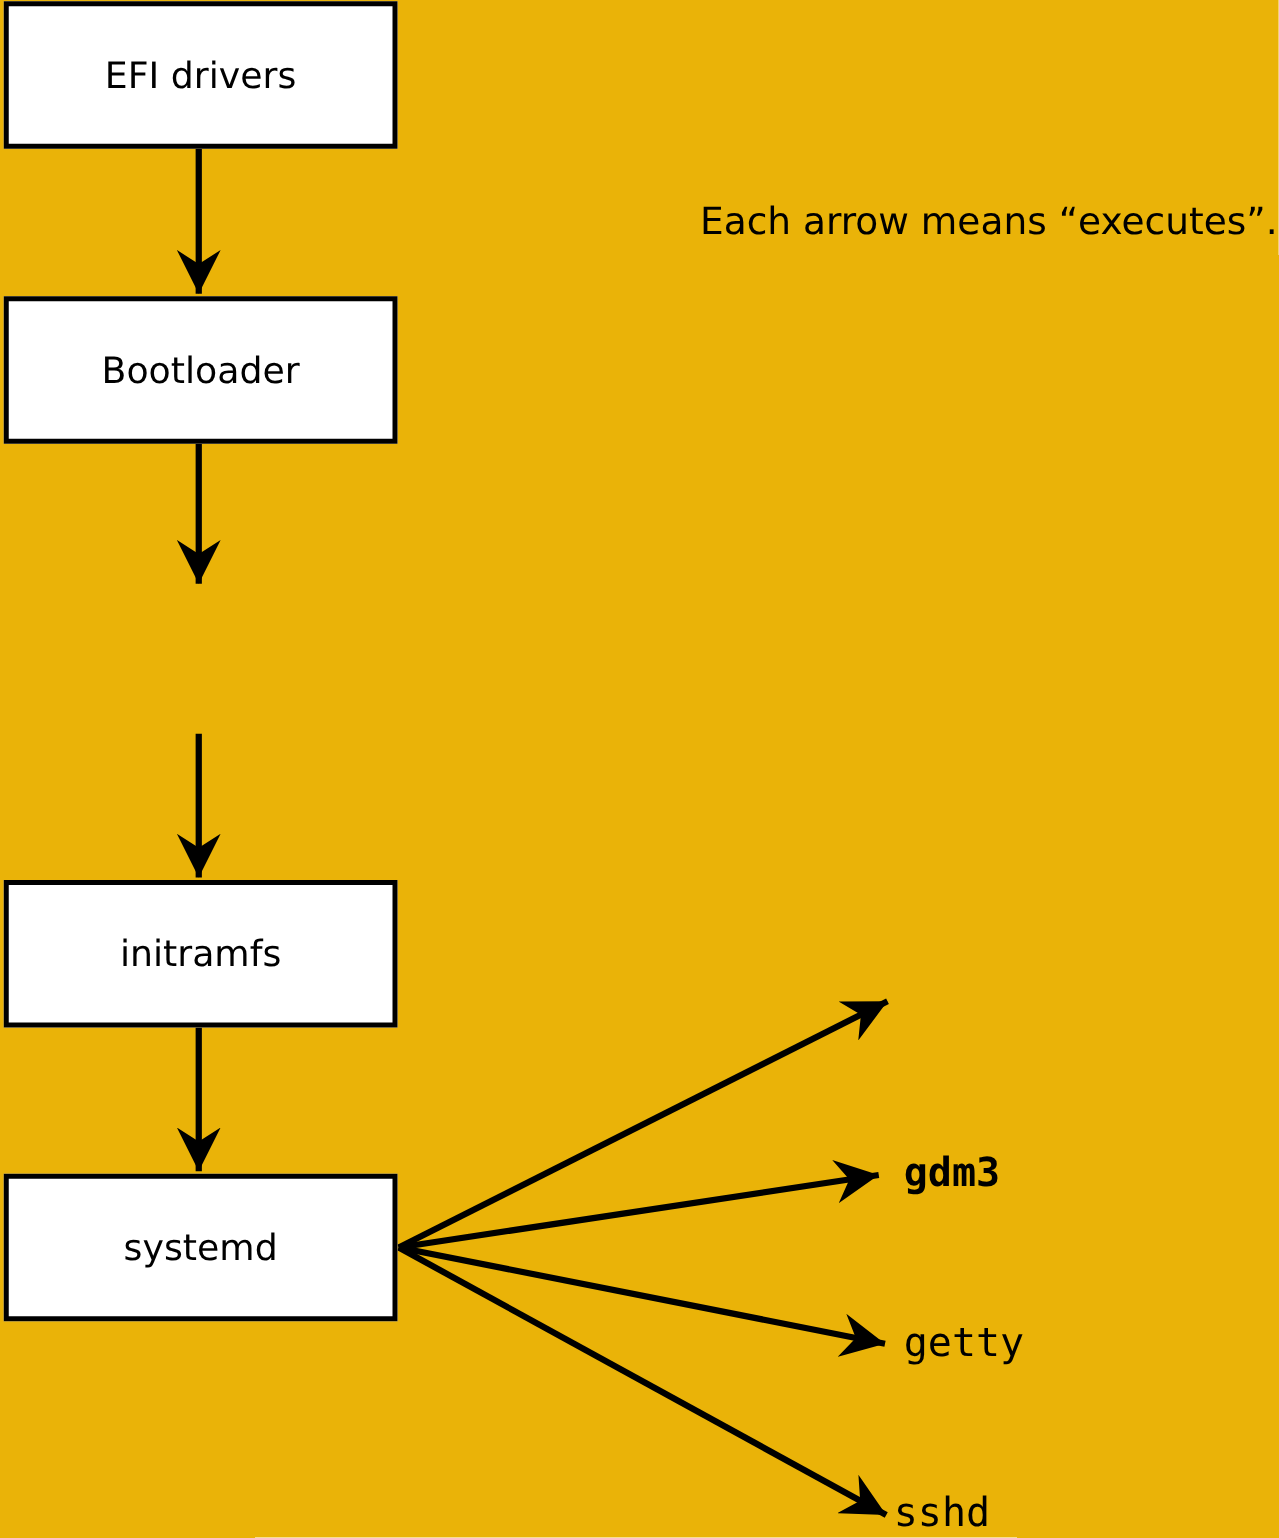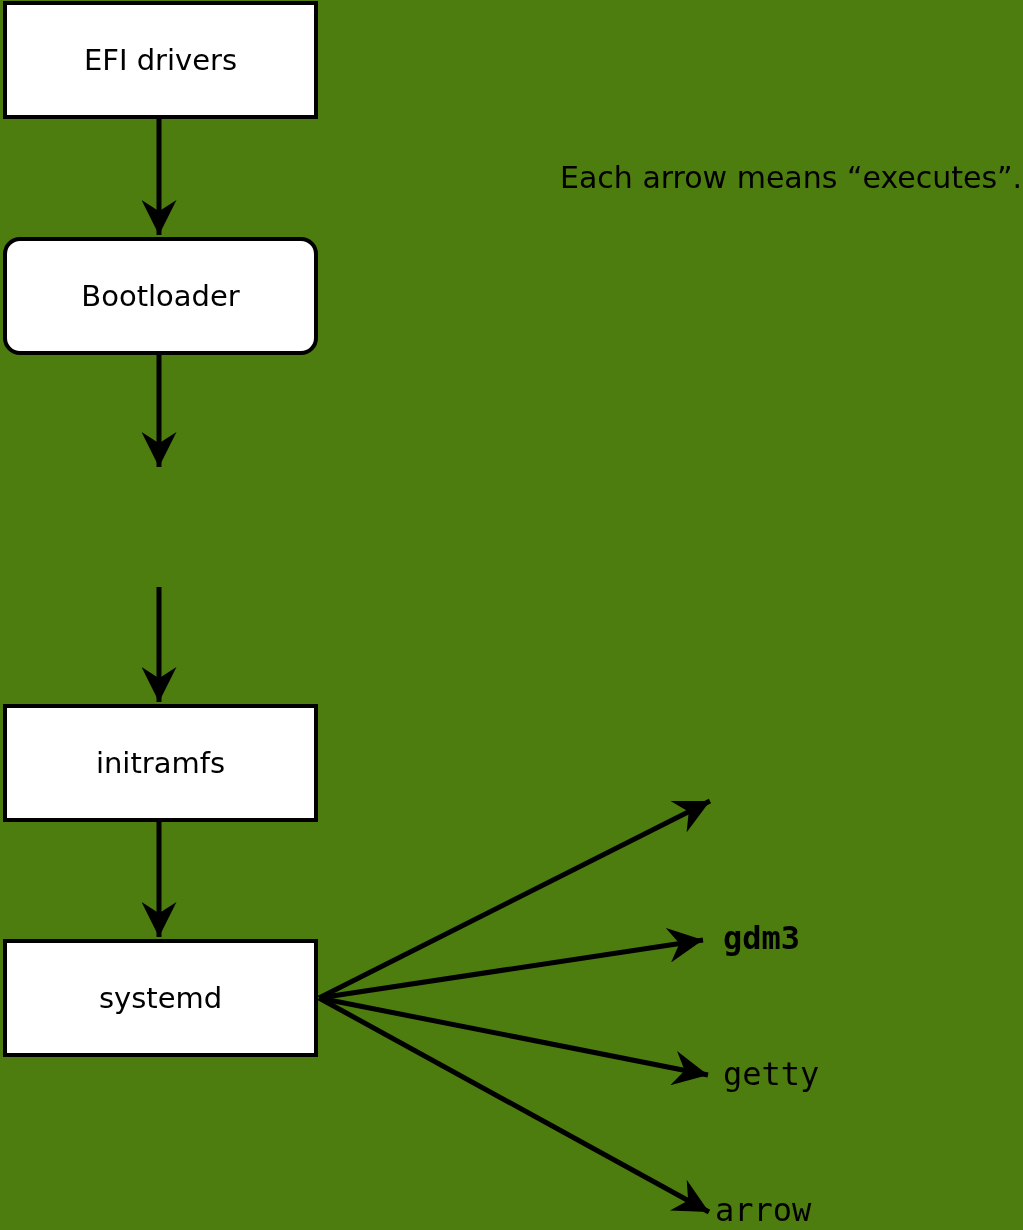--- a/index.html
+++ b/index.html
@@ -4,21 +4,21 @@
 <style>
   html, body {
     margin: 0;
     padding: 0;
     background: #ffffff;
   }
   #canvas {
     position: relative;
     width: 1023px;
     height: 1230px;
-    background: #4d7c0f;
+    background: #eab308;
     overflow: hidden;
     font-family: "DejaVu Sans", "Liberation Sans", sans-serif;
     color: #000000;
   }
   #arrow-layer {
     position: absolute;
     left: 0;
     top: 0;
     width: 1023px;
     height: 1230px;
@@ -52,21 +52,21 @@
   .caption {
     position: absolute;
     left: 560px;
     top: 160px;
     font-size: 30px;
     line-height: 36px;
     color: #000000;
     white-space: nowrap;
   }
   #box-efi      { top: 1px; }
-  #box-boot     { top: 237px; border-radius: 17px; }
+  #box-boot     { top: 237px; }
   #box-kernel   { top: 469px; }
   #box-initramfs{ top: 704px; }
   #box-systemd  { top: 939px; }
   #leaf-journal { left: 723px; top: 778px; }
   #leaf-gdm3    { left: 723px; top: 919px; font-weight: bold; }
   #leaf-getty   { left: 723px; top: 1055px; }
   #leaf-sshd    { left: 715px; top: 1191px; }
 </style>
 </head>
 <body>
@@ -103,17 +103,17 @@
   <div class="node-box" id="box-systemd">
     <span class="node-label">systemd</span>
   </div>
 
   <div class="node-box" id="box-initramfs">
     <span class="node-label">initramfs</span>
   </div>
 
   <div class="leaf-label" id="leaf-gdm3">gdm3</div>
   <div class="leaf-label" id="leaf-getty">getty</div>
-  <div class="leaf-label" id="leaf-sshd">arrow</div>
+  <div class="leaf-label" id="leaf-sshd">sshd</div>
 
   <div class="caption">Each arrow means “executes”.</div>
 
 </div>
 
 </body></html>

